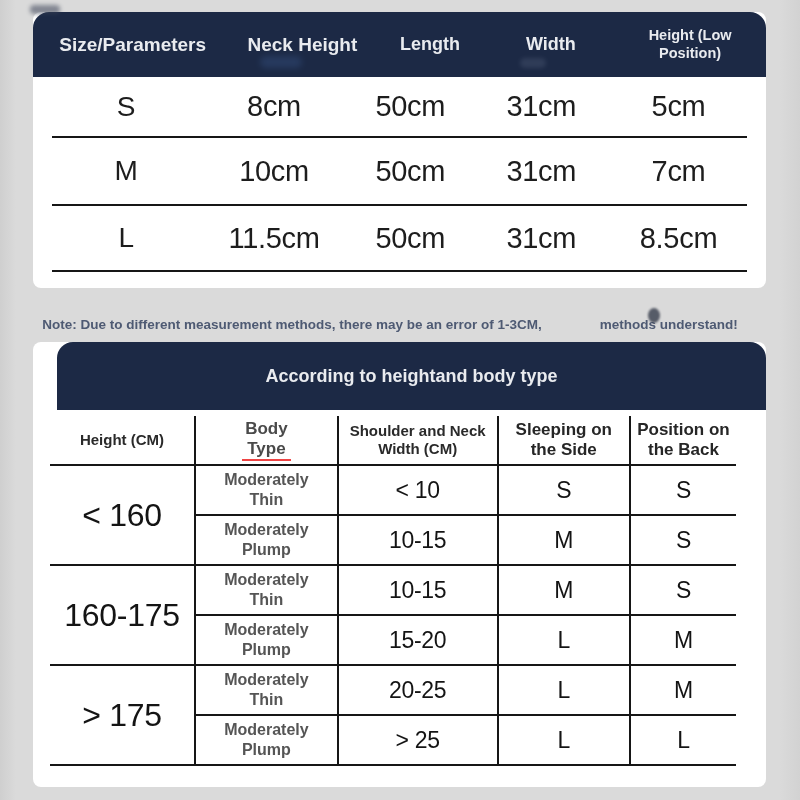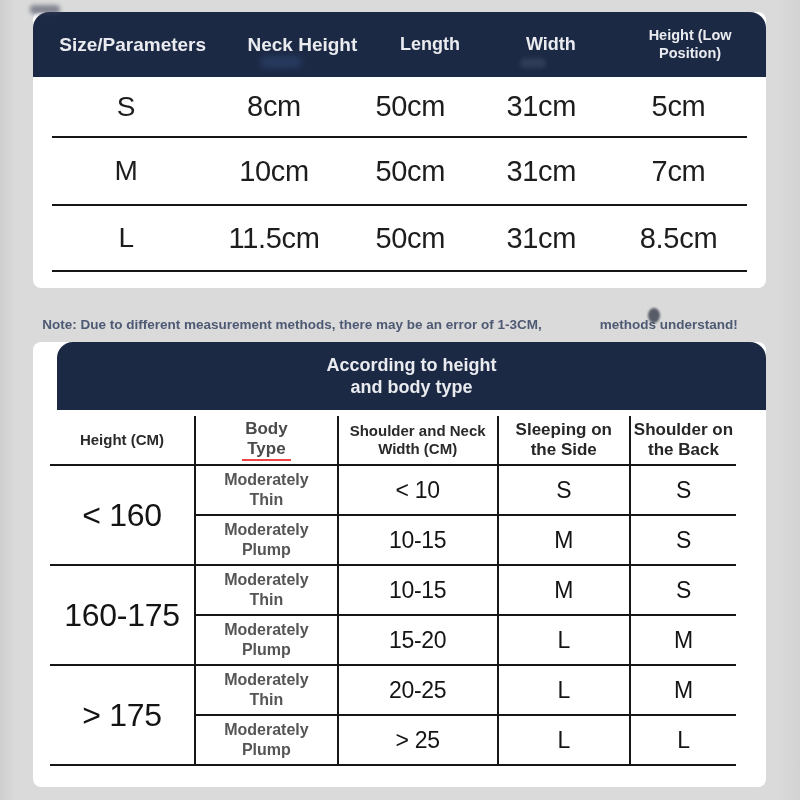--- a/index.html
+++ b/index.html
@@ -41,21 +41,21 @@
   
   .note{
     position:absolute;left:0;top:303px;width:780px;
     display:flex;justify-content:center;gap:58px;
     font-weight:700;font-size:13.5px;color:#4e5a73;
   }
   
   .card2{top:342px;height:445px;}
   .t2-title{
     height:68px;background:#1c2945;border-radius:16px 16px 0 0;
-    display:flex;flex-direction:column;align-items:center;justify-content:center;
+    display:flex;flex-direction:row;align-items:center;justify-content:center;
     color:#e9ebef;font-weight:700;font-size:18px;line-height:1.25;text-align:center;margin-left:24px;
   }
   .t2-grid{
     margin:6px 30px 0 17px;
     display:grid;
     grid-template-columns:21% 20.8% 23.3% 19.3% 15.6%;
     grid-template-rows:50px repeat(6,50px);
   }
   .cell{
     display:flex;align-items:center;justify-content:center;
@@ -144,21 +144,21 @@
         <span class="ul">Type</span>
       </div>
     </div>
     <div class="cell rr1 cc4 hbig">
       <span class="wrapnarrow3">Sleeping on the Side</span>
     </div>
     <div class="cell rr1 cc3 hsmall">
       <span class="wrapnarrow2">Shoulder and Neck Width (CM)</span>
     </div>
     <div class="cell rr1 cc5 hbig">
-      <span class="wrapnarrow3">Shoulder on the Back</span>
+      <span class="wrapnarrow3">Position on the Back</span>
     </div>
 
     <div class="cell gr0 val hval">&lt; 160</div>
     <div class="cell rr2 cc2">
         <span class="bodytype">Moderately Thin</span>
       </div>
     <div class="cell rr2 cc3 val">&lt; 10</div>
     <div class="cell rr2 cc4 val">S</div>
     <div class="cell rr2 cc5 val">S</div>
     <div class="cell rr3 cc2">

